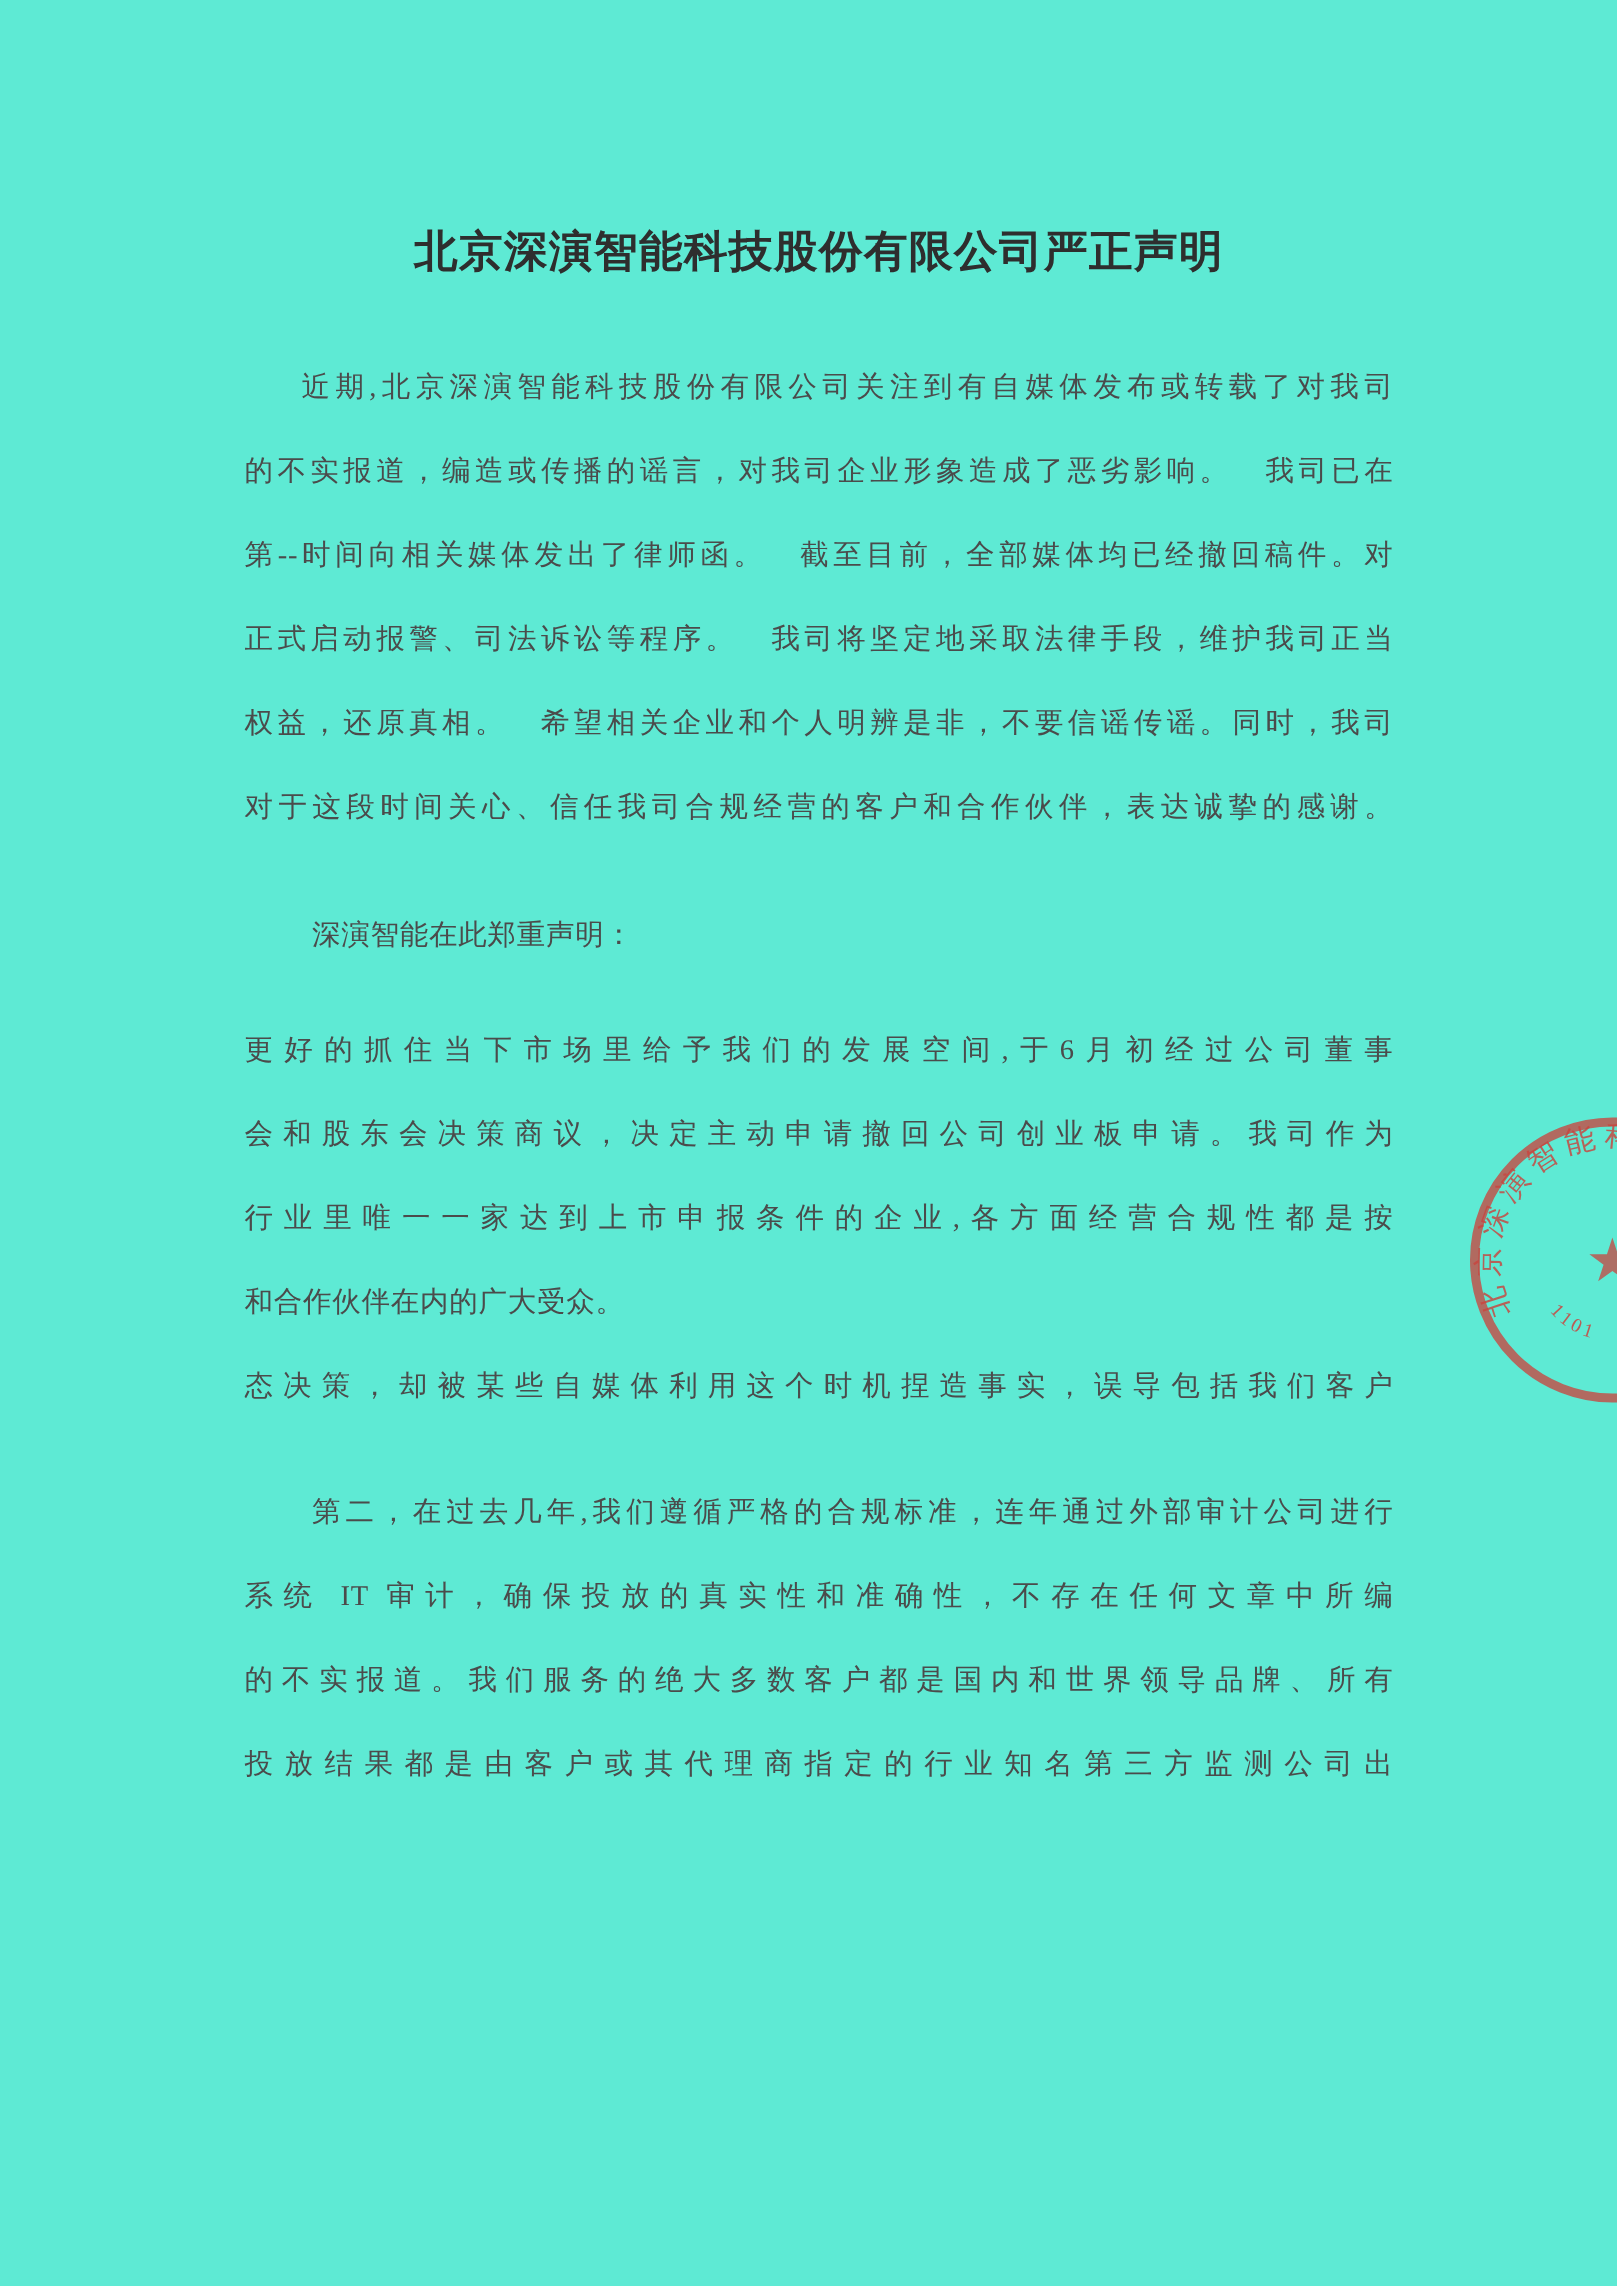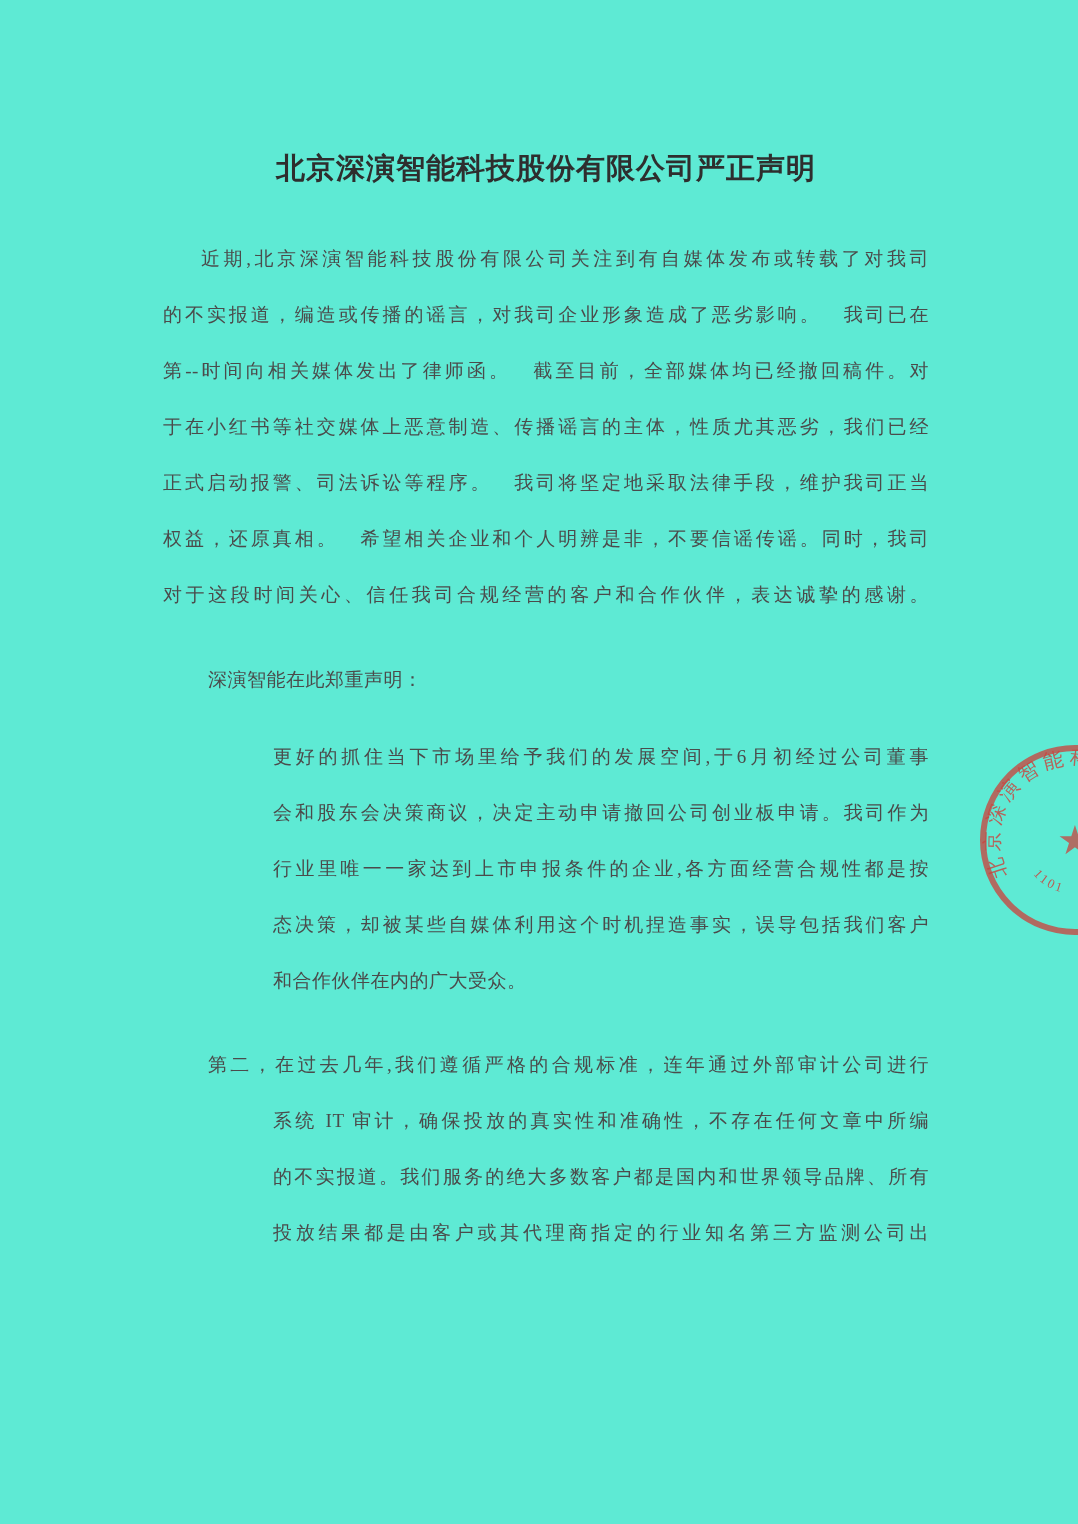--- a/index.html
+++ b/index.html
@@ -39,21 +39,21 @@
     text-align-last:justify;
     overflow:hidden;
     white-space:normal;
   }
   .line.left{
     text-align:right;
     text-align-last:left;
   }
   .p-ind{text-indent:38px;}
   .item-first{margin-left:45px;}
-  .item-cont{margin-left:110px;}
+  .item-cont{}
   .statement{
     margin-left:45px;
     margin-top:29px;
   }
   .seal{
     position:absolute;
     left:965px;
     top:730px;
     width:220px;
     height:220px;
@@ -66,34 +66,33 @@
 
 <div class="page">
   <div class="doc">
 
     <h1 class="title">北京深演智能科技股份有限公司严正声明</h1>
 
     <div class="block blk-intro">
       <div class="line p-ind">近期,北京深演智能科技股份有限公司关注到有自媒体发布或转载了对我司</div>
       <div class="line">的不实报道，编造或传播的谣言，对我司企业形象造成了恶劣影响。　我司已在</div>
       <div class="line">第--时间向相关媒体发出了律师函。　截至目前，全部媒体均已经撤回稿件。对</div>
-      <div class="line">于在小红书等社交媒体上恶意制造、传播谣言的主体，性质尤其恶劣，我们已经</div>
       <div class="line">正式启动报警、司法诉讼等程序。　我司将坚定地采取法律手段，维护我司正当</div>
       <div class="line">权益，还原真相。　希望相关企业和个人明辨是非，不要信谣传谣。同时，我司</div>
       <div class="line">对于这段时间关心、信任我司合规经营的客户和合作伙伴，表达诚挚的感谢。</div>
     </div>
 
     <div class="line left statement">深演智能在此郑重声明：</div>
 
     <div class="block blk-item1">
       <div class="line item-cont">更好的抓住当下市场里给予我们的发展空间,于6月初经过公司董事</div>
       <div class="line item-cont">会和股东会决策商议，决定主动申请撤回公司创业板申请。我司作为</div>
       <div class="line item-cont">行业里唯一一家达到上市申报条件的企业,各方面经营合规性都是按</div>
+      <div class="line item-cont left">和合作伙伴在内的广大受众。</div>
       <div class="line item-cont">态决策，却被某些自媒体利用这个时机捏造事实，误导包括我们客户</div>
-      <div class="line item-cont left">和合作伙伴在内的广大受众。</div>
     </div>
 
     <div class="block blk-item2">
       <div class="line item-first">第二，在过去几年,我们遵循严格的合规标准，连年通过外部审计公司进行</div>
       <div class="line item-cont">系统 IT 审计，确保投放的真实性和准确性，不存在任何文章中所编</div>
       <div class="line item-cont">的不实报道。我们服务的绝大多数客户都是国内和世界领导品牌、所有</div>
       <div class="line item-cont">投放结果都是由客户或其代理商指定的行业知名第三方监测公司出</div>
     </div>
 
   </div>

